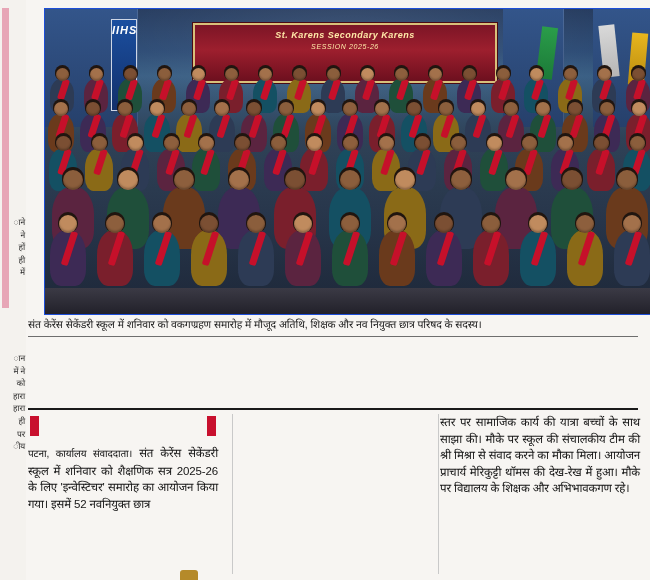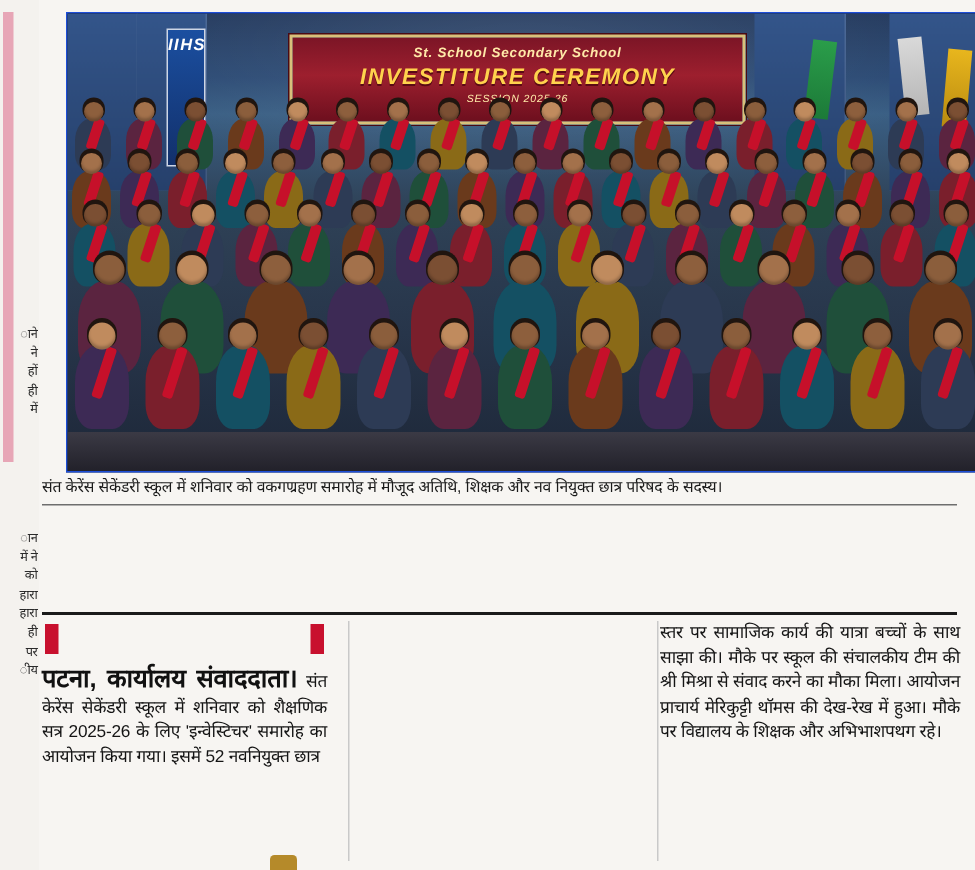--- a/index.html
+++ b/index.html
@@ -276,22 +276,22 @@
     top: 0;
     text-align: center;
     font-family: "Liberation Serif", serif;
     font-weight: bold;
     font-size: 20px;
     color: #000;
     letter-spacing: -0.4px;
   }
   .byline {
     font-family: "Liberation Sans", sans-serif;
-    font-weight: bold;
-    font-size: 17px;
+    font-weight: normal;
+    font-size: 10px;
     color: #111;
   }
   .col-rule {
     position: absolute;
     top: 414px;
     width: 1px;
     height: 160px;
     background: #c9c9c9;
   }
   .col-rule.r1 { left: 232px; }
@@ -325,22 +325,21 @@
       <div class="wall-panel p3"></div>
       <div class="wall-panel p4"></div>
 
       <div class="side-banner left">IIHS</div>
 
       <div class="flag f1"></div>
       <div class="flag f2"></div>
       <div class="flag f3"></div>
 
       <div class="banner">
-        <div class="line1">St. School Secondary School</div>
-        <div class="line2">INVESTITURE CEREMONY</div>
+        <div class="line1">St. Karens Secondary Karens</div>
         <div class="line3">SESSION 2025-26</div>
       </div>
 
       <div class="row" id="crowd">
           <div class="person" style="left: 5px; top: 69.7px; width: 24px; height: 34px; background: rgb(45, 59, 85);"></div>
           <div class="sash" style="left: 15px; top: 70.35px; height: 21.08px;"></div>
           <div class="hair" style="left: 9.5px; top: 56px; width: 15px; height: 15px;"></div>
           <div class="head" style="left: 10.5px; top: 59px; width: 13px; height: 13px; background: rgb(141, 95, 61);"></div>
           <div class="person" style="left: 39px; top: 69.7px; width: 24px; height: 34px; background: rgb(91, 36, 64);"></div>
           <div class="sash" style="left: 49px; top: 70.35px; height: 21.08px;"></div>
@@ -653,17 +652,17 @@
   <div class="col-rule r2"></div>
 
   <div class="cols">
     <div class="col c1">
       <div class="kicker">
         <div class="bar l"></div>
         <div class="bar r"></div>
       </div>
       <span class="byline">पटना, कार्यालय संवाददाता।</span><span> संत केरेंस सेकेंडरी स्कूल में शनिवार को शैक्षणिक सत्र 2025-26 के लिए 'इन्वेस्टिचर' समारोह का आयोजन किया गया। इसमें 52 नवनियुक्त छात्र</span>
     </div>
-    <div class="col c3">स्तर पर सामाजिक कार्य की यात्रा बच्चों के साथ साझा की। मौके पर स्कूल की संचालकीय टीम की श्री मिश्रा से संवाद करने का मौका मिला। आयोजन प्राचार्य मेरिकुट्टी थॉमस की देख-रेख में हुआ। मौके पर विद्यालय के शिक्षक और अभिभाशपथग रहे।</div>
+    <div class="col c3">स्तर पर सामाजिक कार्य की यात्रा बच्चों के साथ साझा की। मौके पर स्कूल की संचालकीय टीम की श्री मिश्रा से संवाद करने का मौका मिला। आयोजन प्राचार्य मेरिकुट्टी थॉमस की देख-रेख में हुआ। मौके पर विद्यालय के शिक्षक और अभिभावकगण रहे।</div>
   </div>
 
   <div class="bottom-mark"></div>
 </div>
 
 </body></html>

